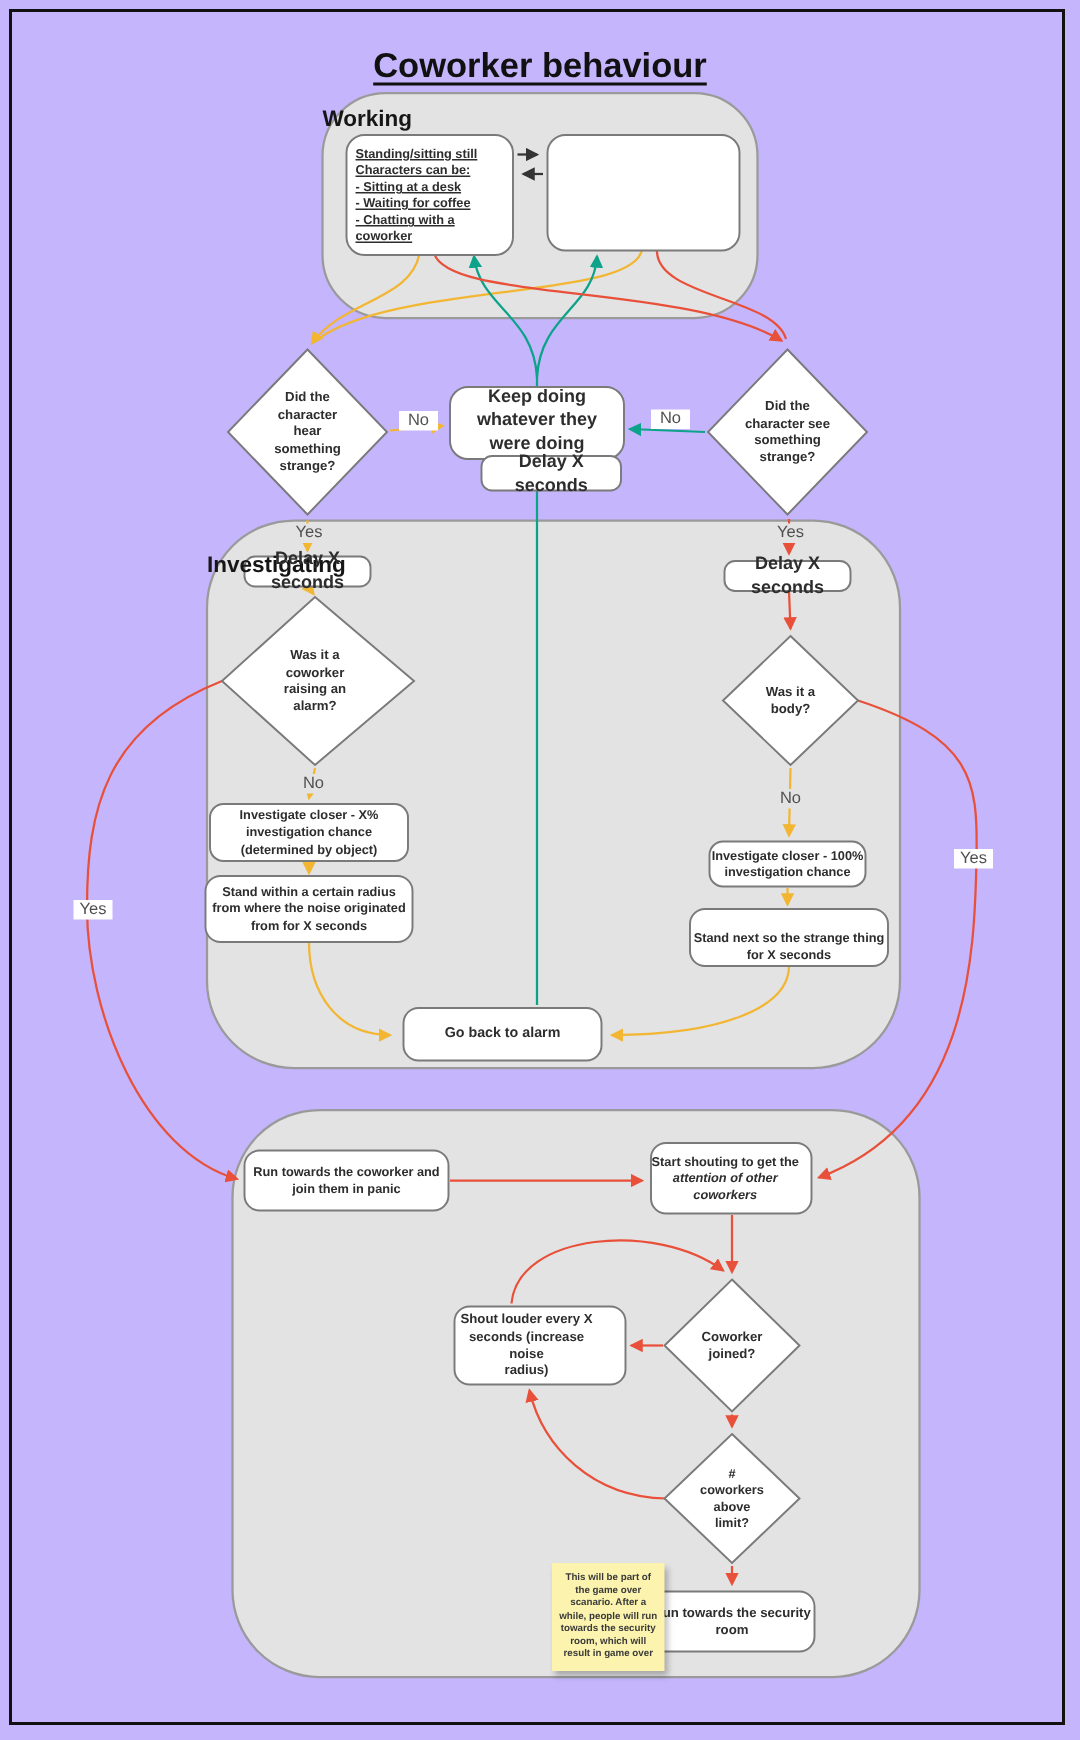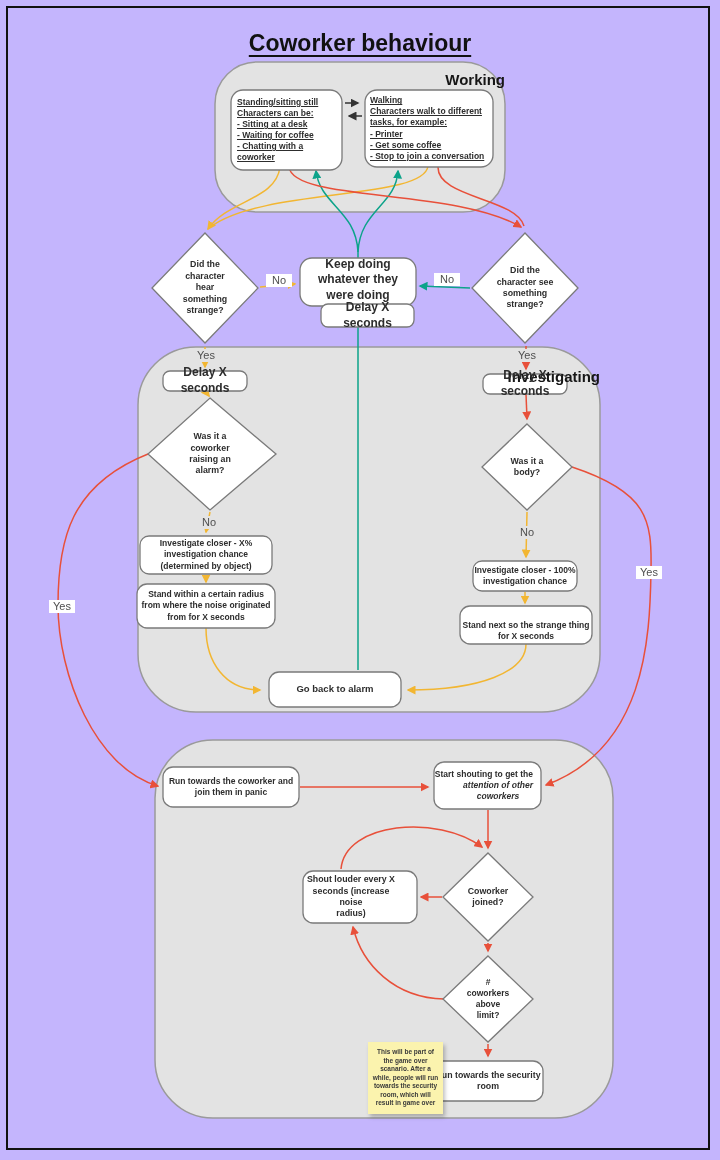--- a/index.html
+++ b/index.html
@@ -2,21 +2,21 @@
 <html><head>
 <meta charset="utf-8">
 <style>
   html,body{margin:0;padding:0;background:#ffffff;}
   #canvas{position:relative;width:720px;height:1160px;background:#c4b5fd;overflow:hidden;
           font-family:"Liberation Sans","DejaVu Sans",sans-serif;}
   #frame{position:absolute;left:6px;top:6px;width:704px;height:1144px;border:2px solid #111;box-sizing:border-box;}
   #title{position:absolute;left:0;top:30px;width:720px;text-align:center;font-size:23px;font-weight:bold;
          color:#111;text-decoration:underline;text-underline-offset:4px;}
   svg{position:absolute;left:0;top:0;}
-  .hdr{position:absolute;text-align:right;font-size:15px;font-weight:bold;color:#161616;}
+  .hdr{position:absolute;text-align:left;font-size:15px;font-weight:bold;color:#161616;}
   .nt{position:absolute;display:flex;align-items:center;justify-content:center;
       white-space:pre-line;font-weight:bold;color:#2d2d2d;text-align:center;line-height:1.3;box-sizing:border-box;}
   .left{justify-content:flex-start;text-align:left;text-decoration:underline;}
   .f85{font-size:8.5px;} .f88{font-size:8.8px;} .f9{font-size:12px;} .f95{font-size:9.5px;}
   .elabel{position:absolute;width:26px;text-align:center;font-size:11px;color:#4f4f4f;line-height:13px;}
   .wbg{background:#ffffff;} .gbg{background:#e3e3e3;}
   #note{position:absolute;left:368px;top:1042px;width:75px;height:72px;background:#fbf3ae;
         box-shadow:2px 3px 4px rgba(0,0,0,0.25);display:flex;align-items:center;justify-content:center;
         white-space:pre-line;font-size:6.5px;font-weight:bold;color:#3a3a3a;text-align:center;line-height:1.3;}
   .ital{font-style:italic;}
@@ -122,26 +122,20 @@
 
   <div class="hdr" style="left:215px;top:71px;width:290px;">Working</div>
   <div class="hdr" style="left:138px;top:368px;width:462px;">Investigating</div>
 
   <div class="nt left f85" style="left:237px;top:93px;width:102px;height:74px;">Standing/sitting still
 Characters can be:
 - Sitting at a desk
 - Waiting for coffee
 - Chatting with a
 coworker</div>
-  <div class="nt left f85" style="left:370px;top:93px;width:120px;height:71px;">Walking
- Characters walk to different
-tasks, for example:
-- Printer
-- Get some coffee
-- Stop to join a conversation</div>
   <div class="nt f88" style="left:160px;top:245px;width:90px;height:86px;">Did the
 character
 hear
 something
 strange?</div>
   <div class="nt f88" style="left:478px;top:248px;width:94px;height:80px;">Did the
 character see
 something
 strange?</div>
   <div class="nt f9" style="left:302px;top:258px;width:112px;height:44px;">Keep doing whatever they
@@ -161,21 +155,21 @@
   <div class="nt f85" style="left:137px;top:584px;width:138px;height:44px;">Stand within a certain radius
 from where the noise originated
 from for X seconds</div>
   <div class="nt f85" style="left:473px;top:561px;width:104px;height:30px;">Investigate closer - 100%
 investigation chance</div>
   <div class="nt f85" style="left:460px;top:606px;width:132px;height:50px;">Stand next so the strange thing
 for X seconds</div>
   <div class="nt f95" style="left:269px;top:672px;width:132px;height:35px;">Go back to alarm</div>
   <div class="nt f85" style="left:163px;top:767px;width:136px;height:40px;">Run towards the coworker and
 join them in panic</div>
-  <div class="nt f85 stack" style="left:434px;top:762px;width:99px;height:47px;align-items:flex-end;">
+  <div class="nt f85 stack" style="left:434px;top:762px;width:99px;height:47px;">
     <span>Start shouting to get the</span>
     <span class="ital">attention of other
 coworkers</span>
   </div>
   <div class="nt f88" style="left:303px;top:871px;width:96px;height:52px;">Shout louder every X
 seconds (increase noise
 radius)</div>
   <div class="nt f88" style="left:446px;top:875px;width:84px;height:44px;">Coworker
 joined?</div>
   <div class="nt f85" style="left:448px;top:965px;width:80px;height:68px;">#

